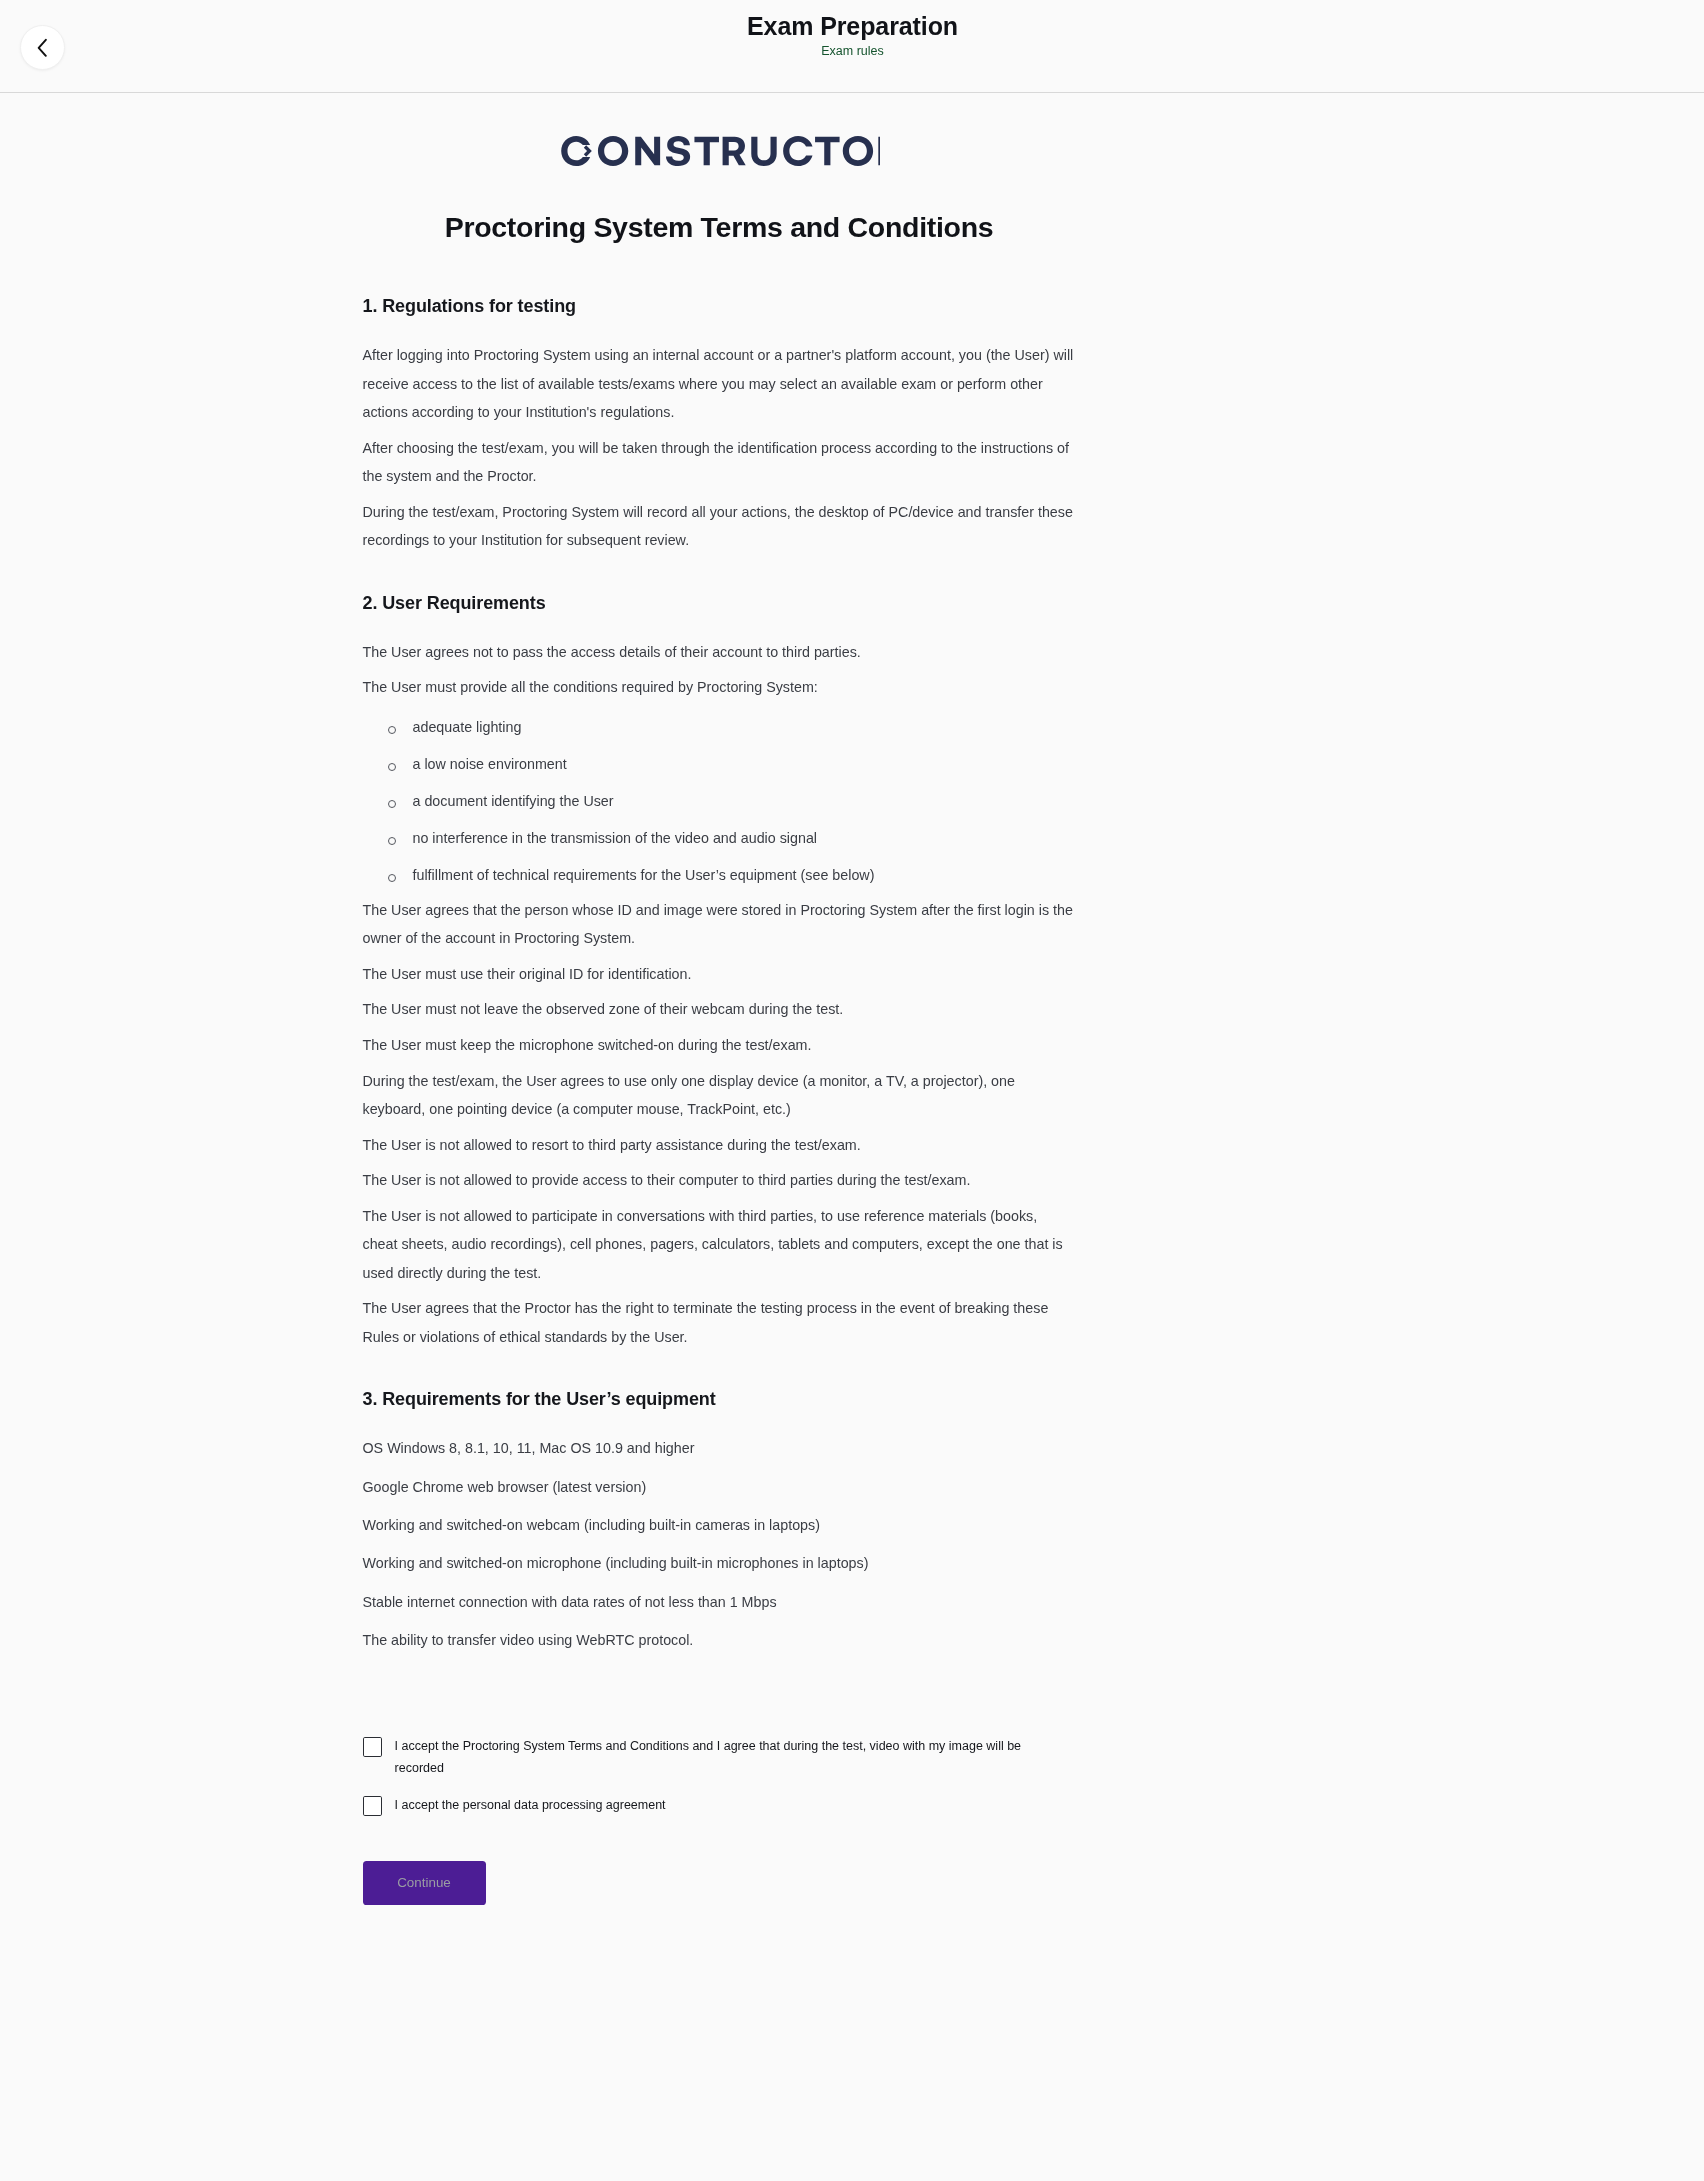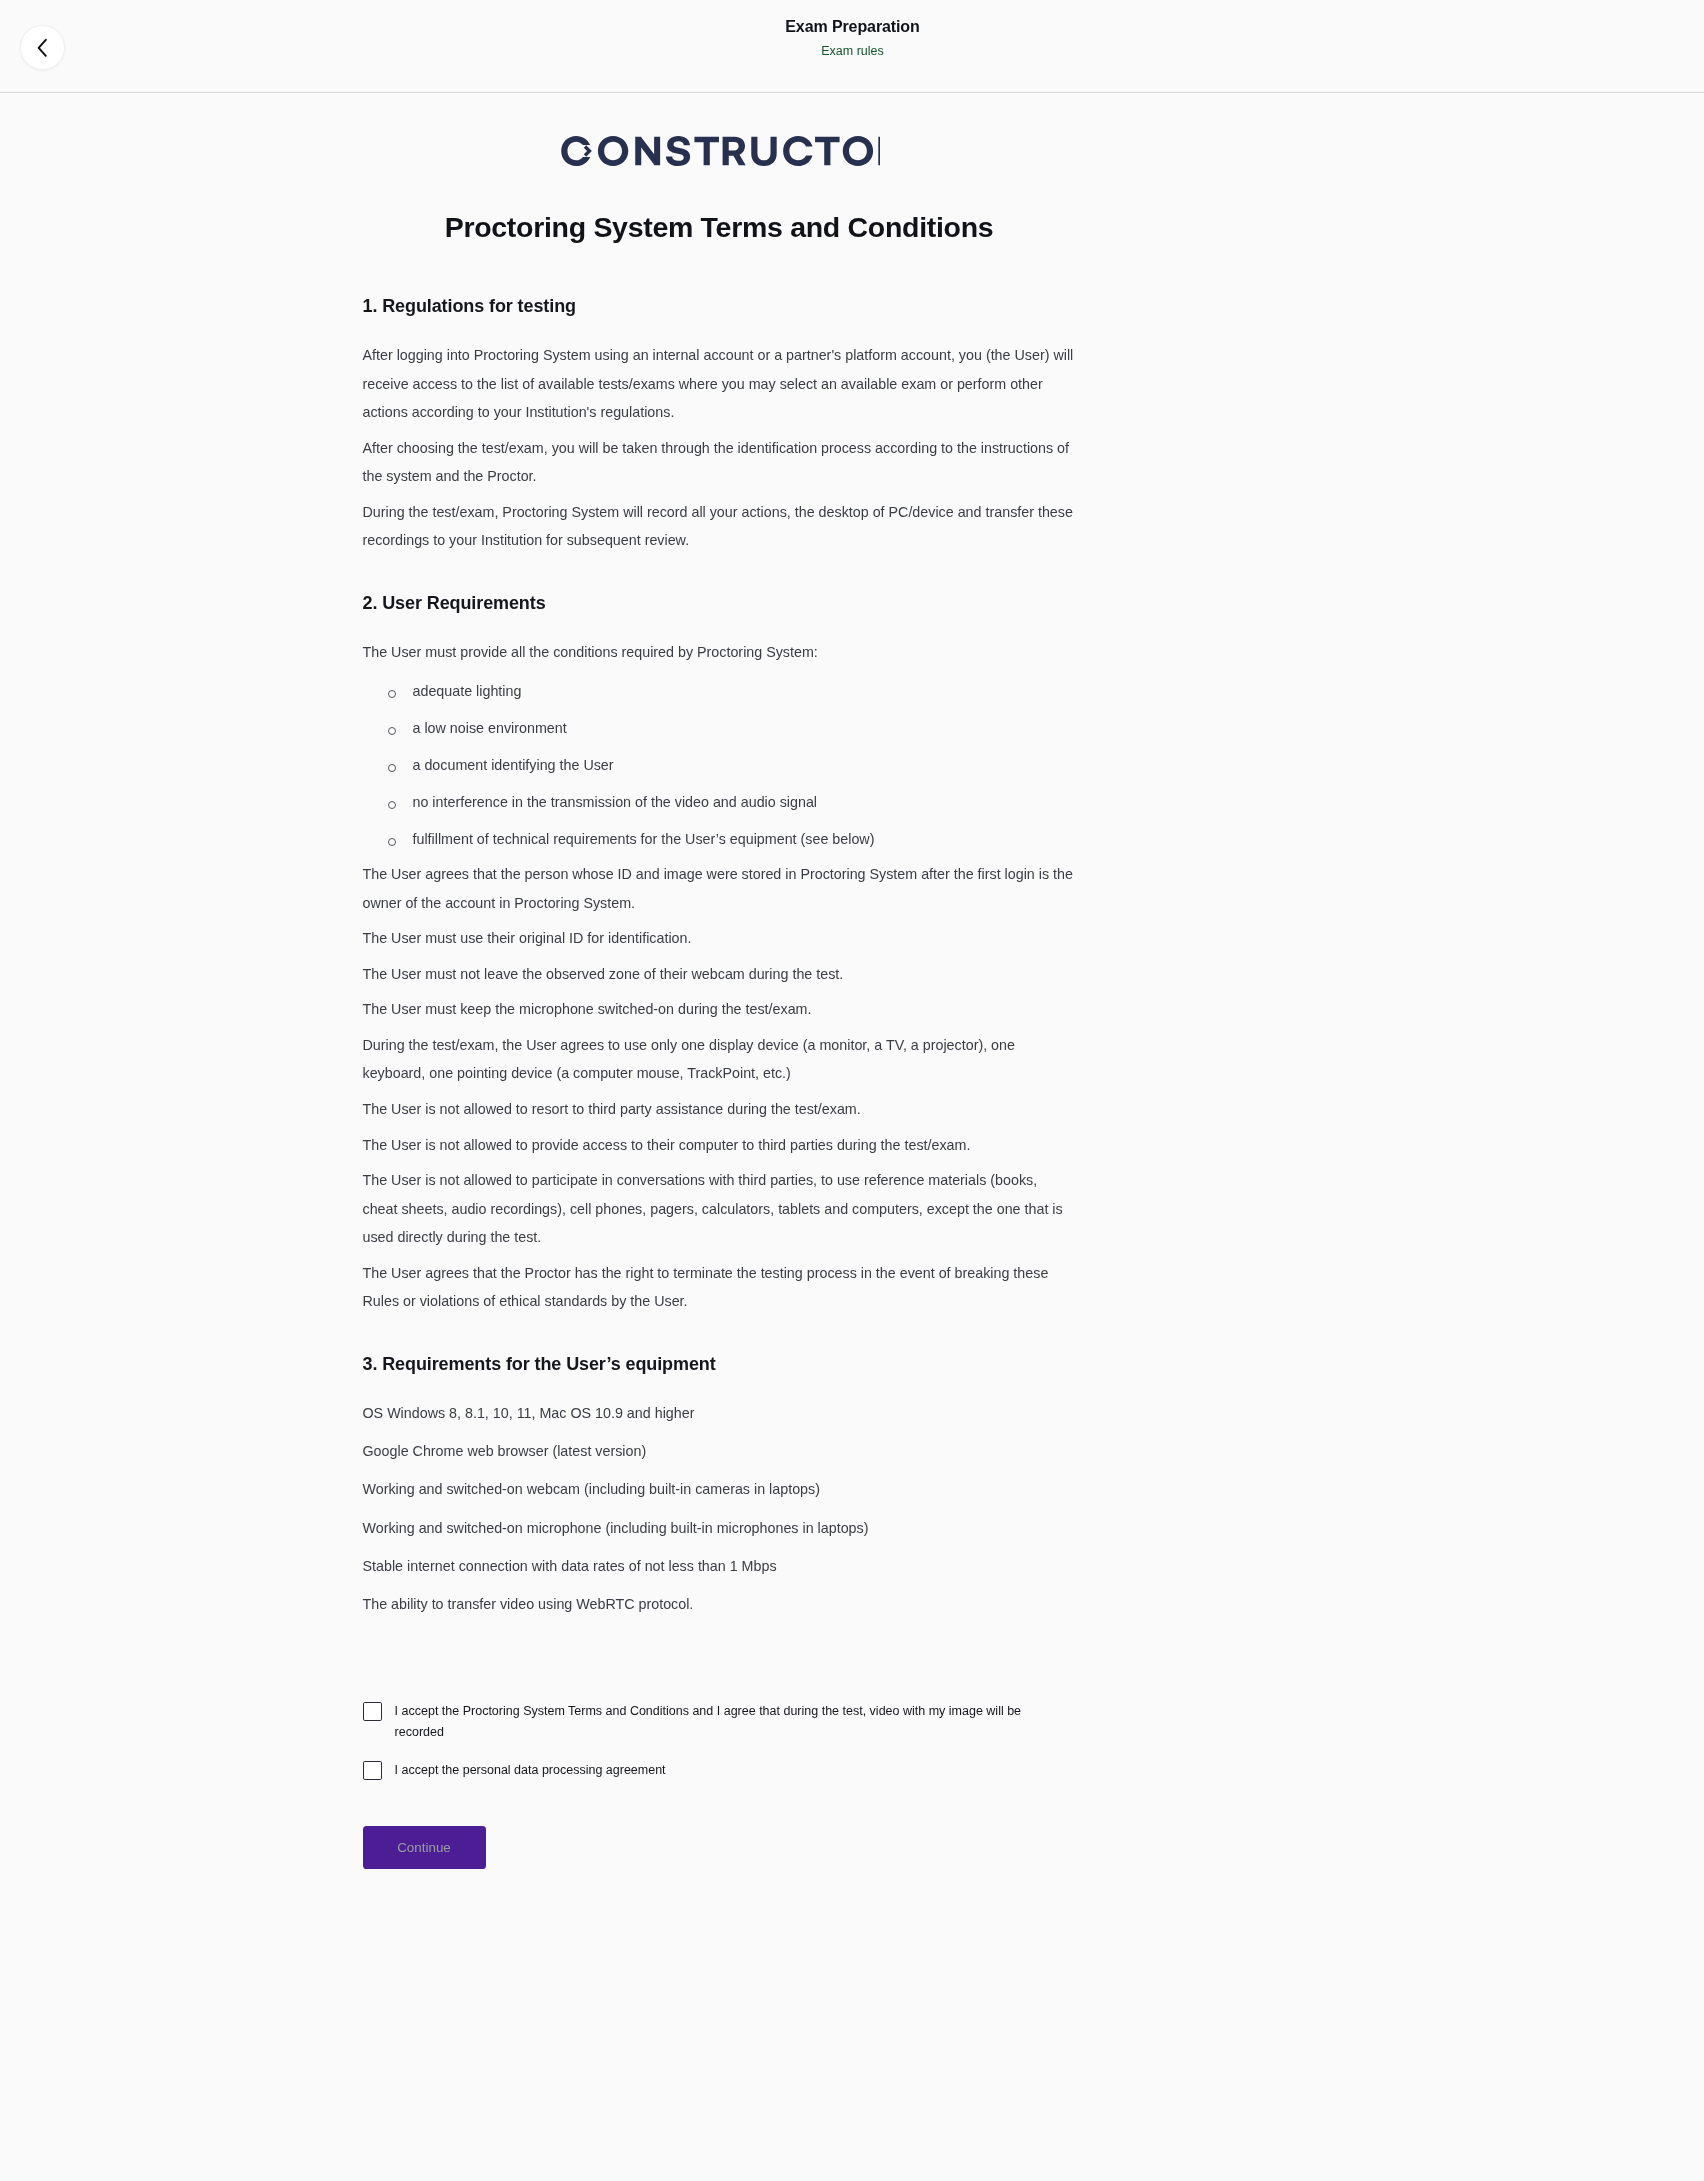--- a/index.html
+++ b/index.html
@@ -33,21 +33,21 @@
     justify-content: center;
     cursor: pointer;
   }
   .back-button svg { display:block; }
   .header-center {
     position: absolute;
     left: 0; right: 0; top: 15px;
     text-align: center;
   }
   .header-title {
-    font-size: 16px;
+    font-size: 25px;
     font-weight: 700;
     color: #111318;
     letter-spacing: -0.1px;
     line-height: 23px;
   }
   .header-subtitle {
     margin-top: 5.3px;
     font-size: 12.5px;
     font-weight: 400;
     color: #14532d;
@@ -241,20 +241,21 @@
 
       <div class="section section-1">
         <h2 class="section-heading">1. Regulations for testing</h2>
         <p class="para">After logging into Proctoring System using an internal account or a partner's platform account, you (the User) will receive access to the list of available tests/exams where you may select an available exam or perform other actions according to your Institution's regulations.</p>
         <p class="para">After choosing the test/exam, you will be taken through the identification process according to the instructions of the system and the Proctor.</p>
         <p class="para">During the test/exam, Proctoring System will record all your actions, the desktop of PC/device and transfer these recordings to your Institution for subsequent review.</p>
       </div>
 
       <div class="section section-2">
         <h2 class="section-heading">2. User Requirements</h2>
+        <p class="para">The User agrees not to pass the access details of their account to third parties.</p>
         <p class="para">The User must provide all the conditions required by Proctoring System:</p>
         <ul class="bullets">
           <li>adequate lighting</li>
           <li>a low noise environment</li>
           <li>a document identifying the User</li>
           <li>no interference in the transmission of the video and audio signal</li>
           <li>fulfillment of technical requirements for the User’s equipment (see below)</li>
         </ul>
         <p class="para">The User agrees that the person whose ID and image were stored in Proctoring System after the first login is the owner of the account in Proctoring System.</p>
         <p class="para">The User must use their original ID for identification.</p>

